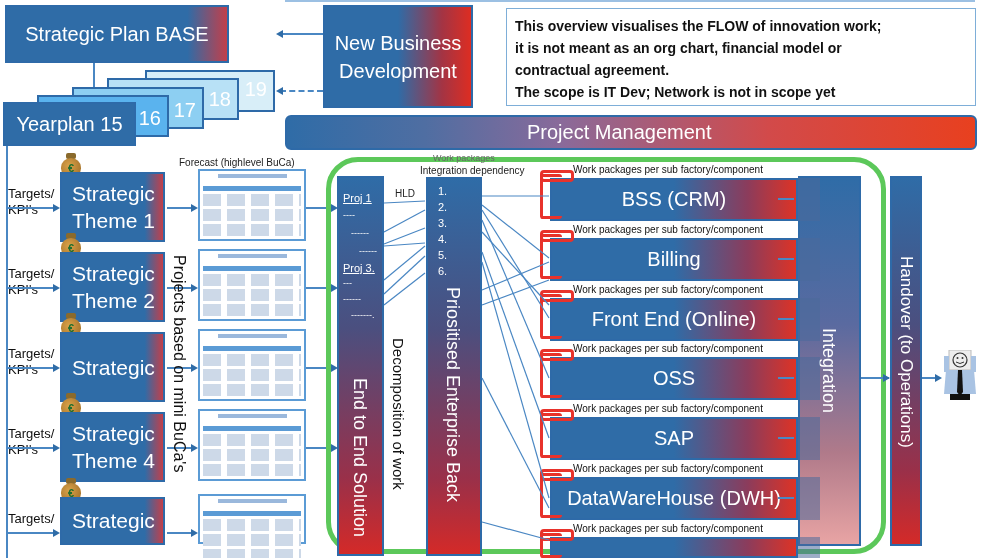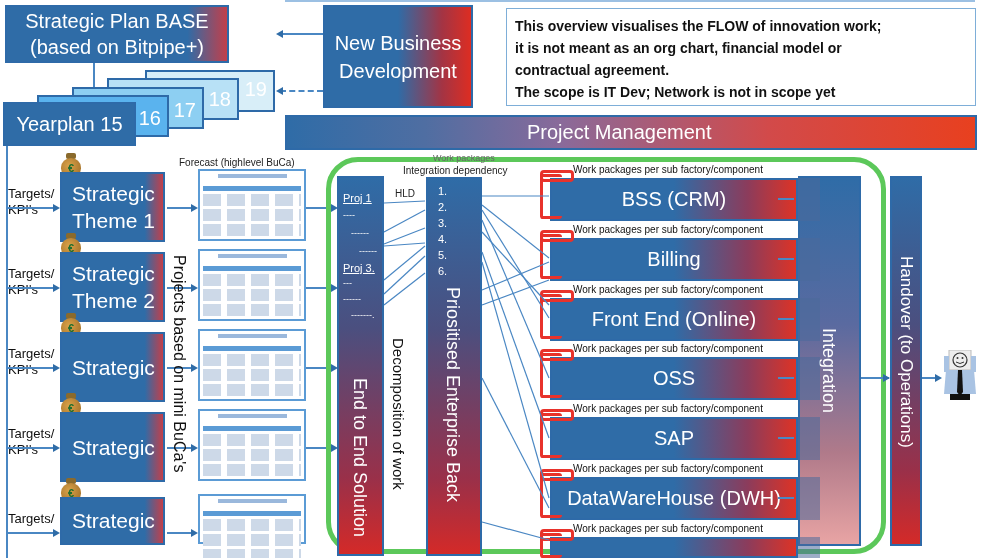--- a/index.html
+++ b/index.html
@@ -31,21 +31,20 @@
   .scroll::before { content:""; position:absolute; left:-3px; top:-7px; width:28px; height:6px; border:3px solid #e8322b; border-radius:4px; }
   .arrowhead { position:absolute; width:0; height:0; border-top:4px solid transparent; border-bottom:4px solid transparent; border-left:7px solid #2f6ca7; }
 </style>
 </head>
 <body>
 
 <div class="line" style="left:285px; top:0; width:690px; height:2px; background:#9cc0e3;"></div>
 
 <div class="box center grad-edge" style="left:5px; top:5px; width:224px; height:58px; font-size:20px; line-height:26px; flex-direction:column;">
   <span>Strategic Plan BASE</span>
-  <span>(based on Bitpipe+)</span>
 </div>
 
 <div class="line" style="left:93px; top:63px; width:2px; height:42px;"></div>
 
 <div class="box center" style="left:145px; top:70px; width:130px; height:42px; background:#d8eef8; color:#fff; font-size:20px; justify-content:flex-end; padding-right:6px; align-items:flex-start; padding-top:6px;">
     <span>19</span>
   </div>
 <div class="box center" style="left:107px; top:78px; width:132px; height:42px; background:#b8e1f6; color:#fff; font-size:20px; justify-content:flex-end; padding-right:6px; align-items:flex-start; padding-top:8px;">
     <span>18</span>
   </div>
@@ -70,21 +69,21 @@
 <div class="abs" style="left:280px; top:90px; width:43px; height:0; border-top:2px dashed #4a87c3;"></div>
 <div class="arrowhead" style="left:276px; top:87px; transform:rotate(180deg);"></div>
 
 <div class="abs" style="left:506px; top:8px; width:470px; height:98px; border:1.5px solid #7eaed8; padding:6px 8px; font-size:14px; font-weight:bold; line-height:22px; color:#111;">
   <div>This overview visualises the FLOW of innovation work;</div>
   <div>it is not meant as an org chart, financial model or</div>
   <div>contractual agreement.</div>
   <div>The scope is IT Dev; Network is not in scope yet</div>
 </div>
 
-<div class="box" style="left:285px; top:115px; width:692px; height:35px; background:linear-gradient(90deg,#2f6ca7 0%,#4f6ea2 20%,#8a6a9a 40%,#d24a4a 70%,#e8401f 100%); font-size:20px; display:flex; align-items:center; padding-left:240px;">
+<div class="box" style="left:285px; top:115px; width:692px; height:35px; background:linear-gradient(90deg,#2f6ca7 0%,#4f6ea2 20%,#8a6a9a 40%,#d24a4a 70%,#e8401f 100%); font-size:20px; display:flex; align-items:center; padding-left:240px;border-radius:6px;">
   <span>Project Management</span>
 </div>
 
 <div class="abs small" style="left:179px; top:157px; font-size:10px;">Forecast (highlevel BuCa)</div>
 
 <div id="themes">
     <div class="bag" style="left:60px; top:153px;">
       <div class="tie"></div>
       <div class="body">€</div>
     </div>
@@ -157,20 +156,21 @@
     <div class="line" style="left:167px; top:367px; width:26px; height:1.5px;"></div>
        <div class="arrowhead" style="left:191px; top:364px;"></div>
     <div class="line" style="left:306px; top:367px; width:28px; height:1.5px;"></div>
          <div class="arrowhead" style="left:331px; top:364px;"></div>
     <div class="bag" style="left:60px; top:393px;">
       <div class="tie"></div>
       <div class="body">€</div>
     </div>
     <div class="box theme grad-edge" style="top:412px; height:70px; ">
          <span>Strategic</span>
+         <span>Theme 4</span>
        </div>
     <div class="tkpi" style="top:426px;">
          <div>Targets/</div>
          <div>KPI's</div>
        </div>
     <div class="line" style="left:8px; top:447px; width:50px; height:1.5px;"></div>
        <div class="arrowhead" style="left:53px; top:444px;"></div>
     <div class="forecast" style="top:409px; ">
          <div class="ttl"></div>
       <div class="hd"></div>
@@ -220,21 +220,21 @@
   <div class="abs" style="left:4px; top:100px; font-size:9px;">---</div>
   <div class="abs" style="left:4px; top:116px; font-size:9px;">------</div>
   <div class="abs" style="left:12px; top:132px; font-size:9px;">-------.</div>
   <div class="abs vtext" style="left:10px; top:200px; font-size:18px;">End to End Solution</div>
 </div>
 <div class="abs small" style="left:395px; top:188px; font-size:10px;">HLD</div>
 
 <div class="abs vtext" style="left:390px; top:338px; font-size:15px; color:#111;">Decomposition of work</div>
 
 <div class="abs small" style="left:433px; top:155px; font-size:9px; color:#666; height:8px; overflow:hidden; line-height:6px;">Work packages</div>
-<div class="abs small" style="left:403px; top:165px; font-size:10px;">Integration dependency</div>
+<div class="abs small" style="left:420px; top:165px; font-size:10px;">Integration dependency</div>
 <div class="box grad-v" style="left:426px; top:177px; width:56px; height:379px;">
   <div id="backlog-items" class="abs" style="left:10px; top:4px; font-size:11px; line-height:16px;">
       <div>1.</div>
       <div>2.</div>
       <div>3.</div>
       <div>4.</div>
       <div>5.</div>
       <div>6.</div>
     </div>
   <div class="abs vtext" style="left:14px; top:108px; font-size:18px;">Priositised Enterprise Back</div>

